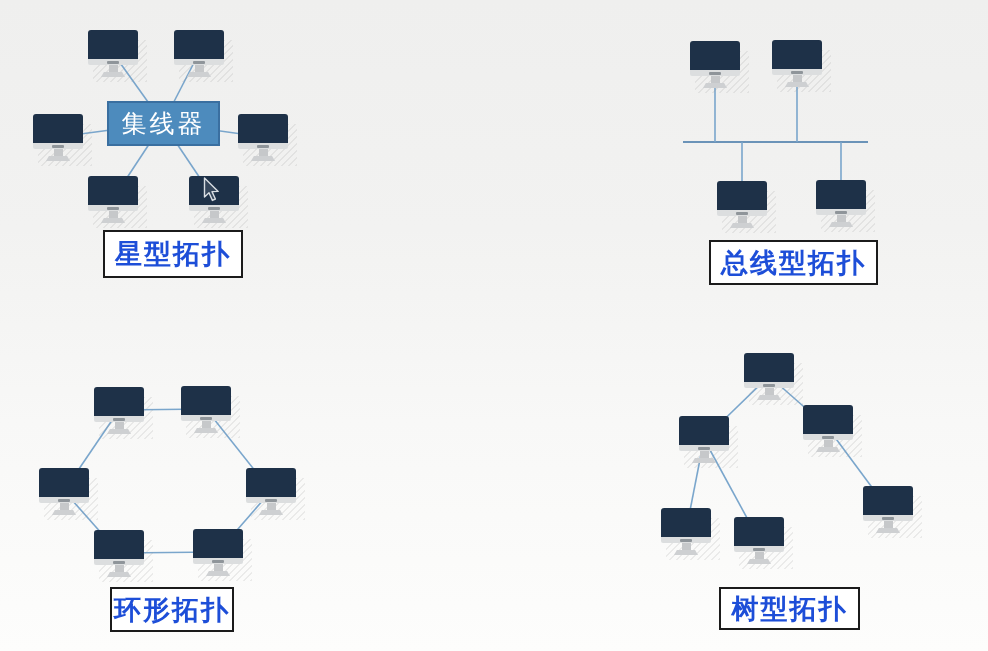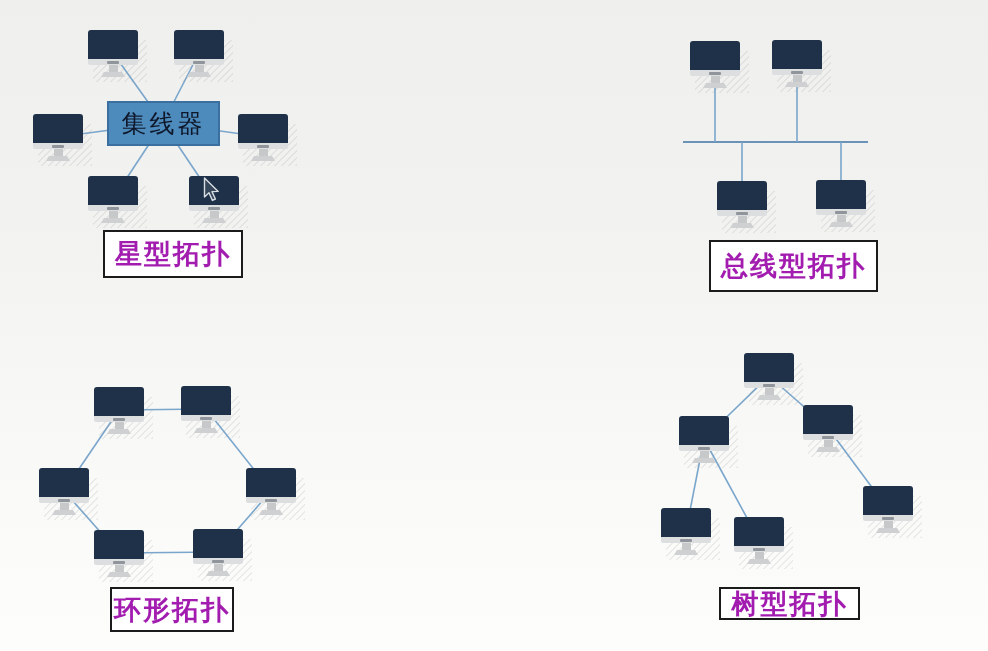--- a/index.html
+++ b/index.html
@@ -27,35 +27,35 @@
     width:12px;height:2.5px;background:#8f959a;border-radius:1px;}
   .m-neck{width:9px;height:7px;background:#c6c8ca;margin:0 auto;}
   .m-base{width:24px;height:5px;background:#ced0d2;margin:0 auto;
     clip-path:polygon(12% 0,88% 0,100% 100%,0 100%);}
 
   
   .hub{
     position:absolute;left:107px;top:101px;width:113px;height:45px;z-index:3;
     background:#4d8bbd;border:2px solid #3a6fa0;box-sizing:border-box;
     display:flex;align-items:center;justify-content:center;
-    color:#0f172a;font-family:"DejaVu Serif","Liberation Serif",serif;
+    color:#ffffff;font-family:"DejaVu Serif","Liberation Serif",serif;
     font-size:25px;letter-spacing:3px;
   }
 
   
   .caption{
     position:absolute;z-index:3;background:#fff;border:2px solid #1b1b1b;box-sizing:border-box;
     display:flex;align-items:center;justify-content:center;
-    color:#a21caf;font-weight:bold;font-size:27px;letter-spacing:2px;
+    color:#1d4ed8;font-weight:bold;font-size:27px;letter-spacing:2px;
     font-family:"Liberation Sans","DejaVu Sans",sans-serif;
   }
   .cap-star{left:103px;top:230px;width:140px;height:48px;}
-  .cap-bus {left:709px;top:240px;width:169px;height:52px;}
+  .cap-bus {left:709px;top:240px;width:169px;height:45px;}
   .cap-ring{left:110px;top:587px;width:124px;height:45px;}
-  .cap-tree{left:719px;top:587px;width:141px;height:33px;}
+  .cap-tree{left:719px;top:587px;width:141px;height:43px;}
 
   .cursor{position:absolute;left:203px;top:177px;z-index:5;}
 </style>
 </head>
 <body>
 
 <div class="canvas">
 
   <svg class="wires" width="988" height="651">
 

